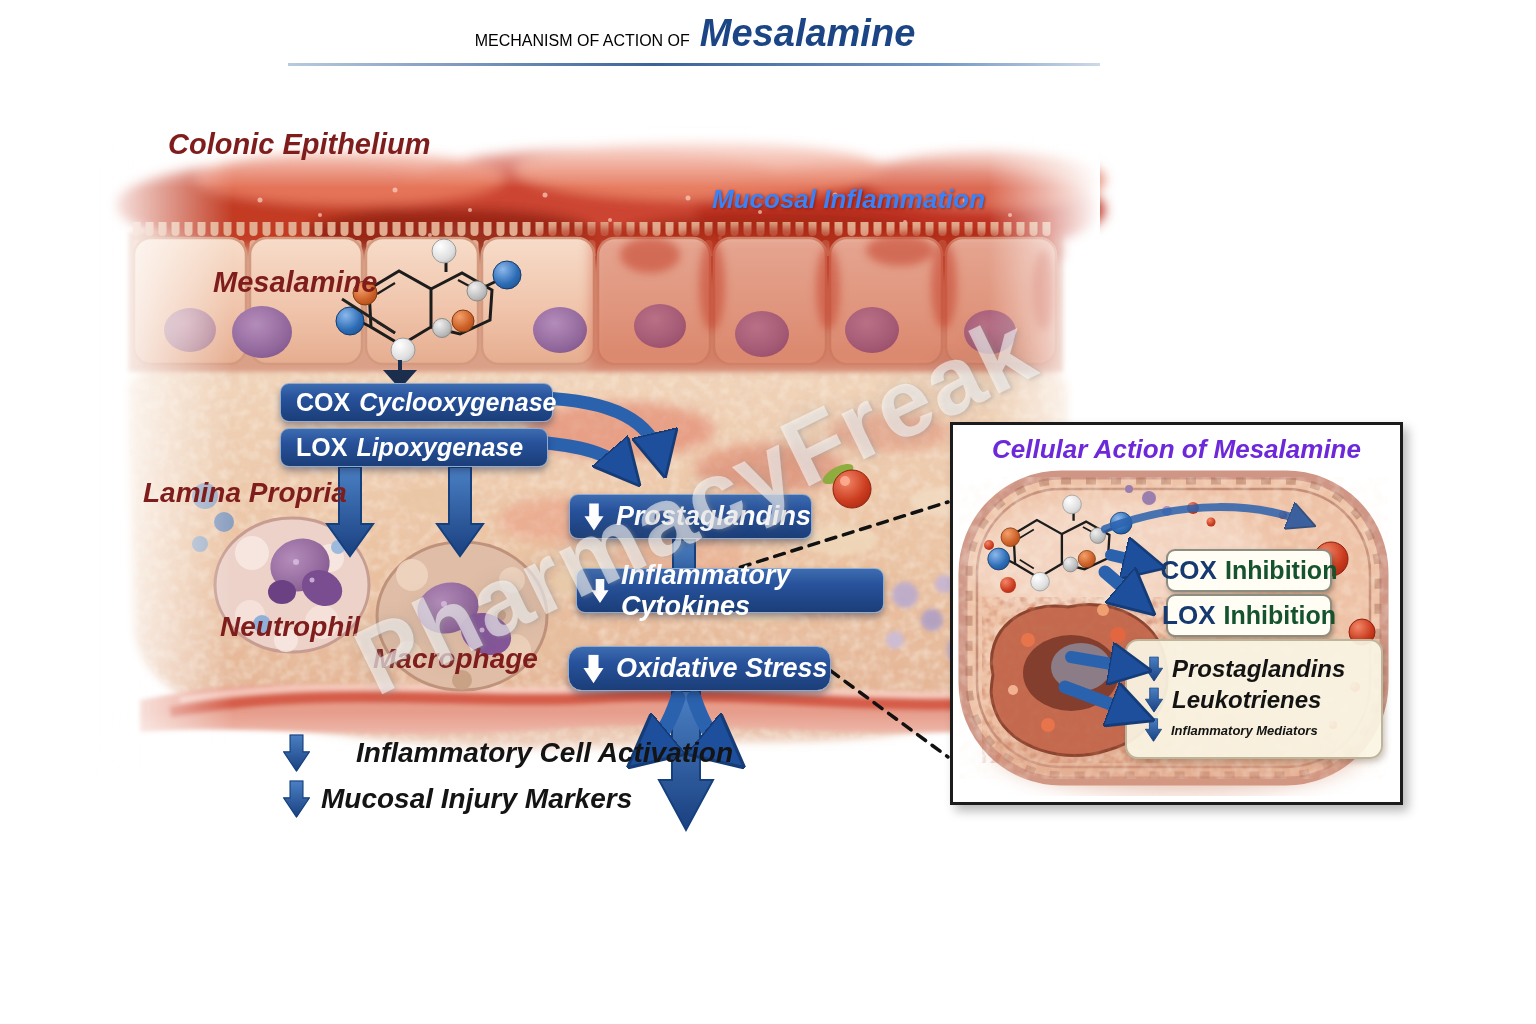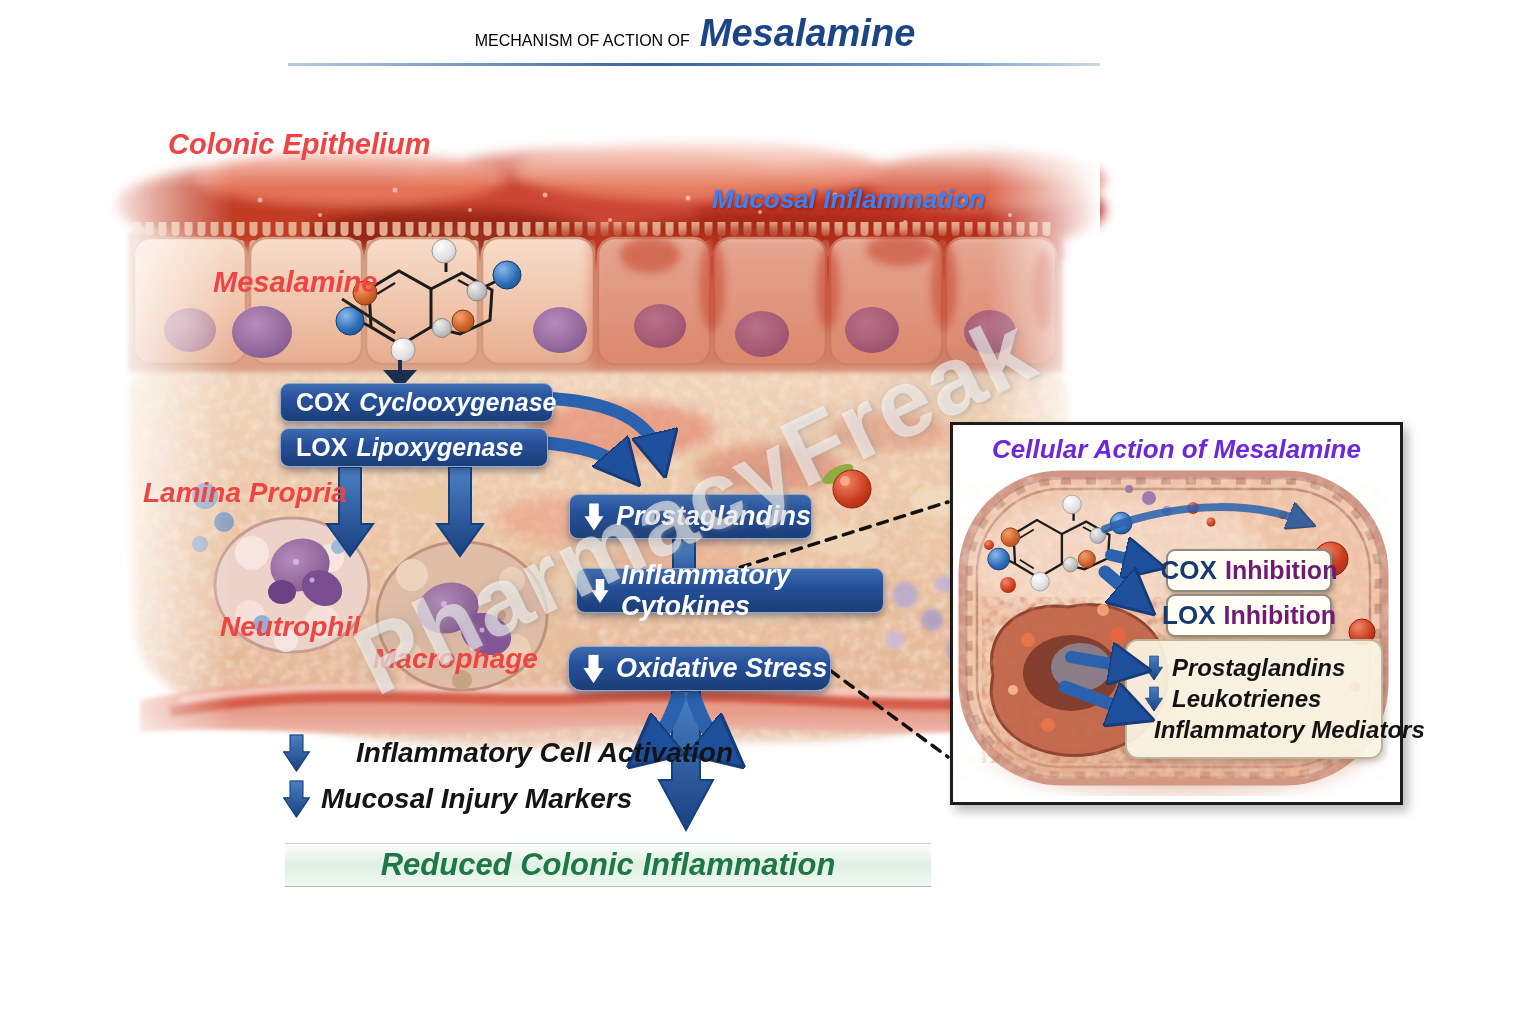--- a/index.html
+++ b/index.html
@@ -8,21 +8,21 @@
   .abs{position:absolute;}
   svg{display:block;}
 
   
   .title-wrap{left:0;top:12px;width:1390px;text-align:center;z-index:6;}
   .title-drug{font-size:38px;font-weight:800;font-style:italic;color:#1c4586;margin-left:10px;}
   .title-rule{left:288px;top:63px;width:812px;height:3px;z-index:6;
     background:linear-gradient(90deg,#b9cade,#3c6399 45%,#7397c4 80%,#cdd9e6);}
 
   
-  .lbl{color:#ef4444;font-weight:700;font-style:italic;z-index:5;white-space:nowrap;}
+  .lbl{color:#7f1d1d;font-weight:700;font-style:italic;z-index:5;white-space:nowrap;}
   .lbl-white{color:#3b82f6;text-shadow:1px 1px 3px rgba(120,20,5,.7);}
 
   
   .nbox{display:flex;align-items:center;border-radius:9px;z-index:5;
     background:linear-gradient(180deg,#3d6cb0 0%,#27519b 38%,#1b3e78 100%);
     border:1.5px solid #8fabd2;box-shadow:0 4px 7px rgba(20,30,60,.4);color:#fff;}
   .nbox .abbr{font-weight:800;font-style:normal;}
   .nbox .iname{font-weight:700;font-style:italic;margin-left:9px;}
   .ebox{padding-left:15px;gap:0;}
   .fbox{padding-left:14px;}
@@ -47,21 +47,21 @@
 
   
   .panel{left:950px;top:422px;width:447px;height:377px;background:#ffffff;
     border:3px solid #1c1c1c;box-shadow:5px 6px 10px rgba(0,0,0,.28);z-index:8;}
   .panel-title{left:0;top:9px;width:100%;text-align:center;font-size:26px;font-weight:800;
     font-style:italic;color:#6d28d9;z-index:3;}
   .inhib{display:flex;align-items:center;justify-content:center;gap:8px;z-index:3;
     background:#fffdf4;border:2px solid #8d8d82;border-radius:9px;
     box-shadow:2px 3px 5px rgba(60,40,20,.35);}
   .inhib .iabbr{font-size:26px;font-weight:800;color:#163a70;}
-  .inhib .ilab{font-size:25px;font-weight:600;color:#701a75;}
+  .inhib .ilab{font-size:25px;font-weight:600;color:#14532d;}
   .peff{left:172px;top:214px;width:258px;height:120px;z-index:3;
     background:rgba(250,244,227,.93);border:2px solid #bdb49a;border-radius:13px;
     box-shadow:2px 3px 6px rgba(80,50,30,.3);
     display:flex;flex-direction:column;justify-content:center;gap:3px;padding:6px 10px 6px 18px;box-sizing:border-box;}
   .peff-row{display:flex;align-items:center;gap:9px;}
   .peff-row .ptext{font-weight:700;font-style:italic;color:#131313;white-space:nowrap;}
   .z1{z-index:1}.z2{z-index:2}.z4{z-index:4}
 </style>
 </head>
 <body>
@@ -421,23 +421,20 @@
       </svg>
     <span class="otext">Inflammatory Cell Activation</span>
   </div>
   <div class="abs outline-row" style="left:283px;top:779px;">
     <svg width="27" height="40" viewBox="0 0 46 64">
         <use href="#fat-down-sym"></use>
       </svg>
     <span class="otext">Mucosal Injury Markers</span>
   </div>
 
-  <div class="abs rbar" style="top:843px;">
-    <span>Reduced Colonic Inflammation</span>
-  </div>
 
   <div class="abs watermark">PharmacyFreak</div>
 
   <div class="abs panel">
 
     <svg class="abs" style="left:0;top:0;" width="441" height="371" viewBox="0 0 441 371">
       <rect x="10" y="50" width="421" height="306" rx="98" fill="#eec2a6" stroke="#cf9685" stroke-width="9"></rect>
       <rect x="16" y="56" width="409" height="294" rx="92" fill="none" stroke="#a96f5c" stroke-width="7" stroke-dasharray="10 15" opacity=".5"></rect>
       <rect x="24" y="64" width="393" height="278" rx="84" fill="none" stroke="#b97f6b" stroke-width="2.5" opacity=".8"></rect>
       <ellipse cx="165" cy="135" rx="150" ry="65" fill="#ffffff" opacity=".3" filter="url(#b10)"></ellipse>
@@ -499,21 +496,21 @@
       <div class="peff-row">
         <svg width="18" height="28" viewBox="0 0 46 64">
             <use href="#fat-down-sym"></use>
           </svg>
         <span class="ptext" style="font-size:24px;text-align:center;">Leukotrienes</span>
       </div>
       <div class="peff-row">
         <svg width="17" height="26" viewBox="0 0 46 64">
             <use href="#fat-down-sym"></use>
           </svg>
-        <span class="ptext" style="font-size:24px;">Inflammatory Mediators</span>
+        <span class="ptext" style="font-size:13px;">Inflammatory Mediators</span>
       </div>
     </div>
 
     <svg class="abs z4" style="left:0;top:0;pointer-events:none;" width="441" height="371" viewBox="0 0 441 371">
       <path d="M152,104 C232,74 305,78 352,97" fill="none" stroke="#2b62ae" stroke-width="8" stroke-linecap="round" marker-end="url(#mhead)" opacity=".85"></path>
       <path d="M158,130 L196,139" fill="none" stroke="#2b62ae" stroke-width="12" stroke-linecap="round" marker-end="url(#mhead)"></path>
       <path d="M152,147 L188,178" fill="none" stroke="#2b62ae" stroke-width="13" stroke-linecap="round" marker-end="url(#mhead)"></path>
       <path d="M118,232 L182,243" fill="none" stroke="#2b62ae" stroke-width="12" stroke-linecap="round" marker-end="url(#mhead)"></path>
       <path d="M112,262 L184,289" fill="none" stroke="#2b62ae" stroke-width="13" stroke-linecap="round" marker-end="url(#mhead)"></path>
     </svg>

